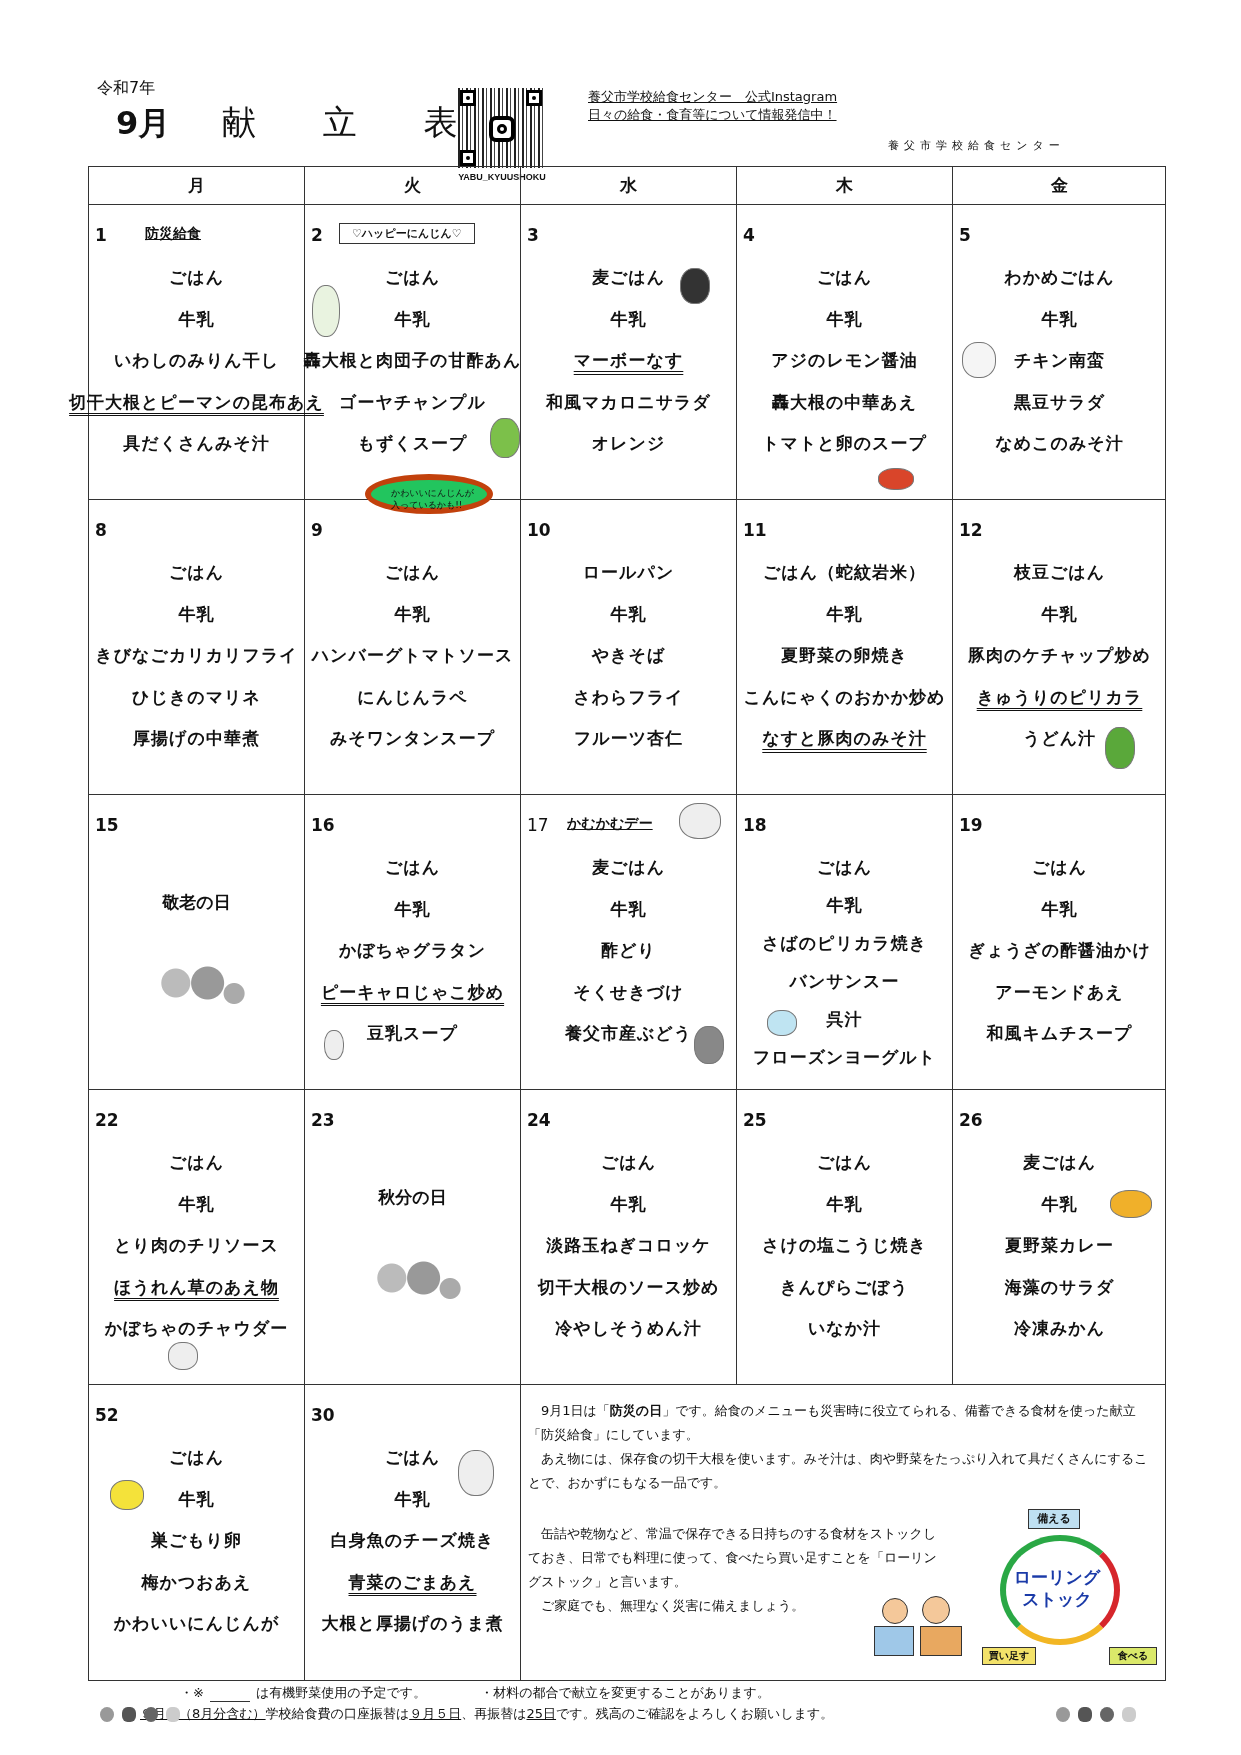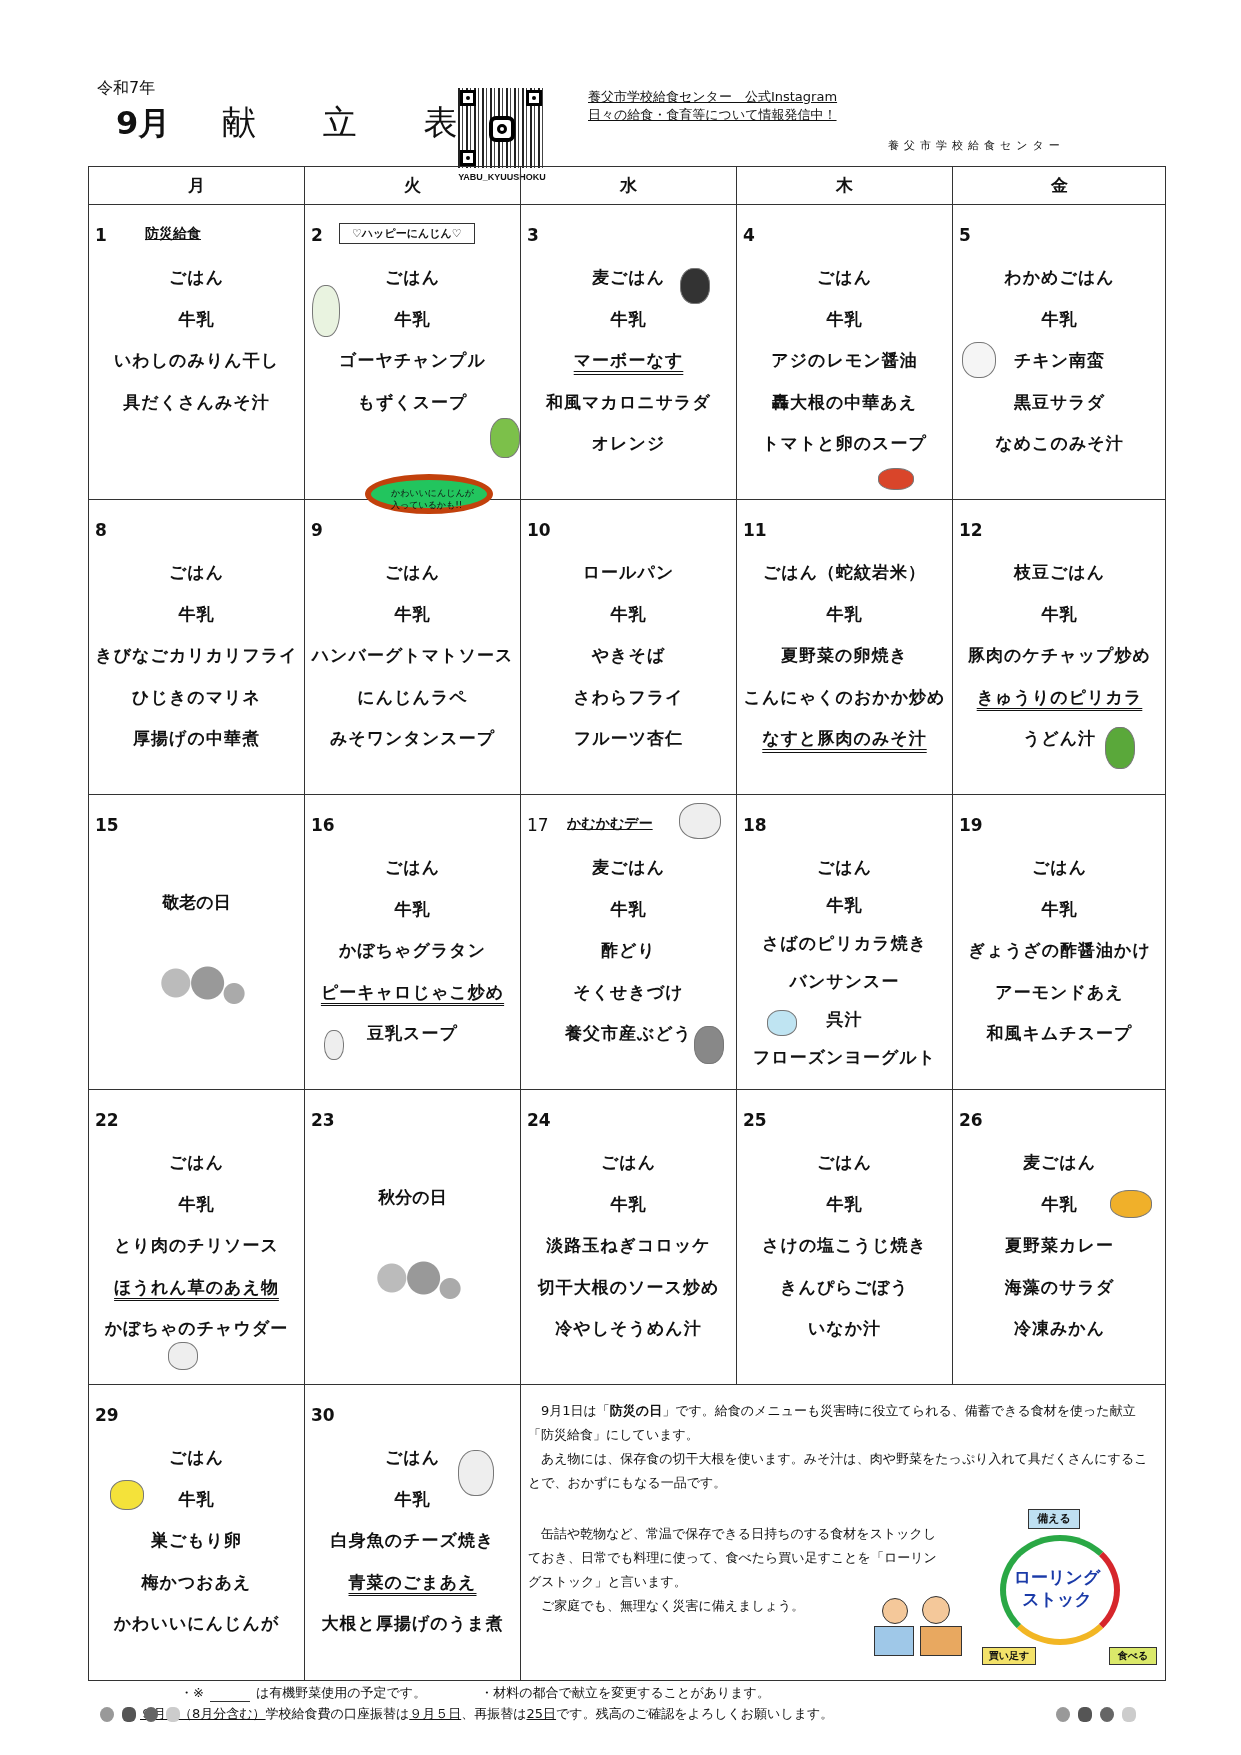--- a/index.html
+++ b/index.html
@@ -84,29 +84,31 @@
     <div class="hdr" style="left: 432px; width: 216px;">水</div>
     <div class="hdr" style="left: 648px; width: 216px;">木</div>
     <div class="hdr" style="left: 864px; width: 213px; border-right: none;">金</div>
     <div class="cell" style="left: 0px; top: 38px; width: 216px; height: 295px;">
       <div class="dnum">1</div>
       <div class="tag-u" style="left: 56px; text-align: center;">防災給食</div>
       <div class="items">
         <div class="item">ごはん</div>
         <div class="item">牛乳</div>
         <div class="item">いわしのみりん干し</div>
+        <div class="item u">切干大根とピーマンの昆布あえ</div>
         <div class="item">具だくさんみそ汁</div>
       </div>
     </div>
     <div class="cell" style="left: 216px; top: 38px; width: 216px; height: 295px;">
       <div class="dnum">2</div>
       <div class="tag-box">♡ハッピーにんじん♡</div>
       <div class="items">
         <div class="item">ごはん</div>
         <div class="item">牛乳</div>
+        <div class="item">轟大根と肉団子の甘酢あん</div>
         <div class="item">ゴーヤチャンプル</div>
         <div class="item">もずくスープ</div>
       </div>
     </div>
     <div class="cell" style="left: 432px; top: 38px; width: 216px; height: 295px;">
       <div class="dnum">3</div>
       <div class="items">
         <div class="item">麦ごはん</div>
         <div class="item">牛乳</div>
         <div class="item u">マーボーなす</div>
@@ -272,21 +274,21 @@
       <div class="dnum">26</div>
       <div class="items">
         <div class="item">麦ごはん</div>
         <div class="item">牛乳</div>
         <div class="item">夏野菜カレー</div>
         <div class="item">海藻のサラダ</div>
         <div class="item">冷凍みかん</div>
       </div>
     </div>
     <div class="cell" style="left: 0px; top: 1218px; width: 216px; height: 295px; border-bottom: none;">
-      <div class="dnum">29</div>
+      <div class="dnum">52</div>
       <div class="items">
         <div class="item">ごはん</div>
         <div class="item">牛乳</div>
         <div class="item">巣ごもり卵</div>
         <div class="item">梅かつおあえ</div>
         <div class="item">かわいいにんじんが</div>
       </div>
     </div>
     <div class="cell" style="left: 216px; top: 1218px; width: 216px; height: 295px; border-bottom: none;">
       <div class="dnum">30</div>

